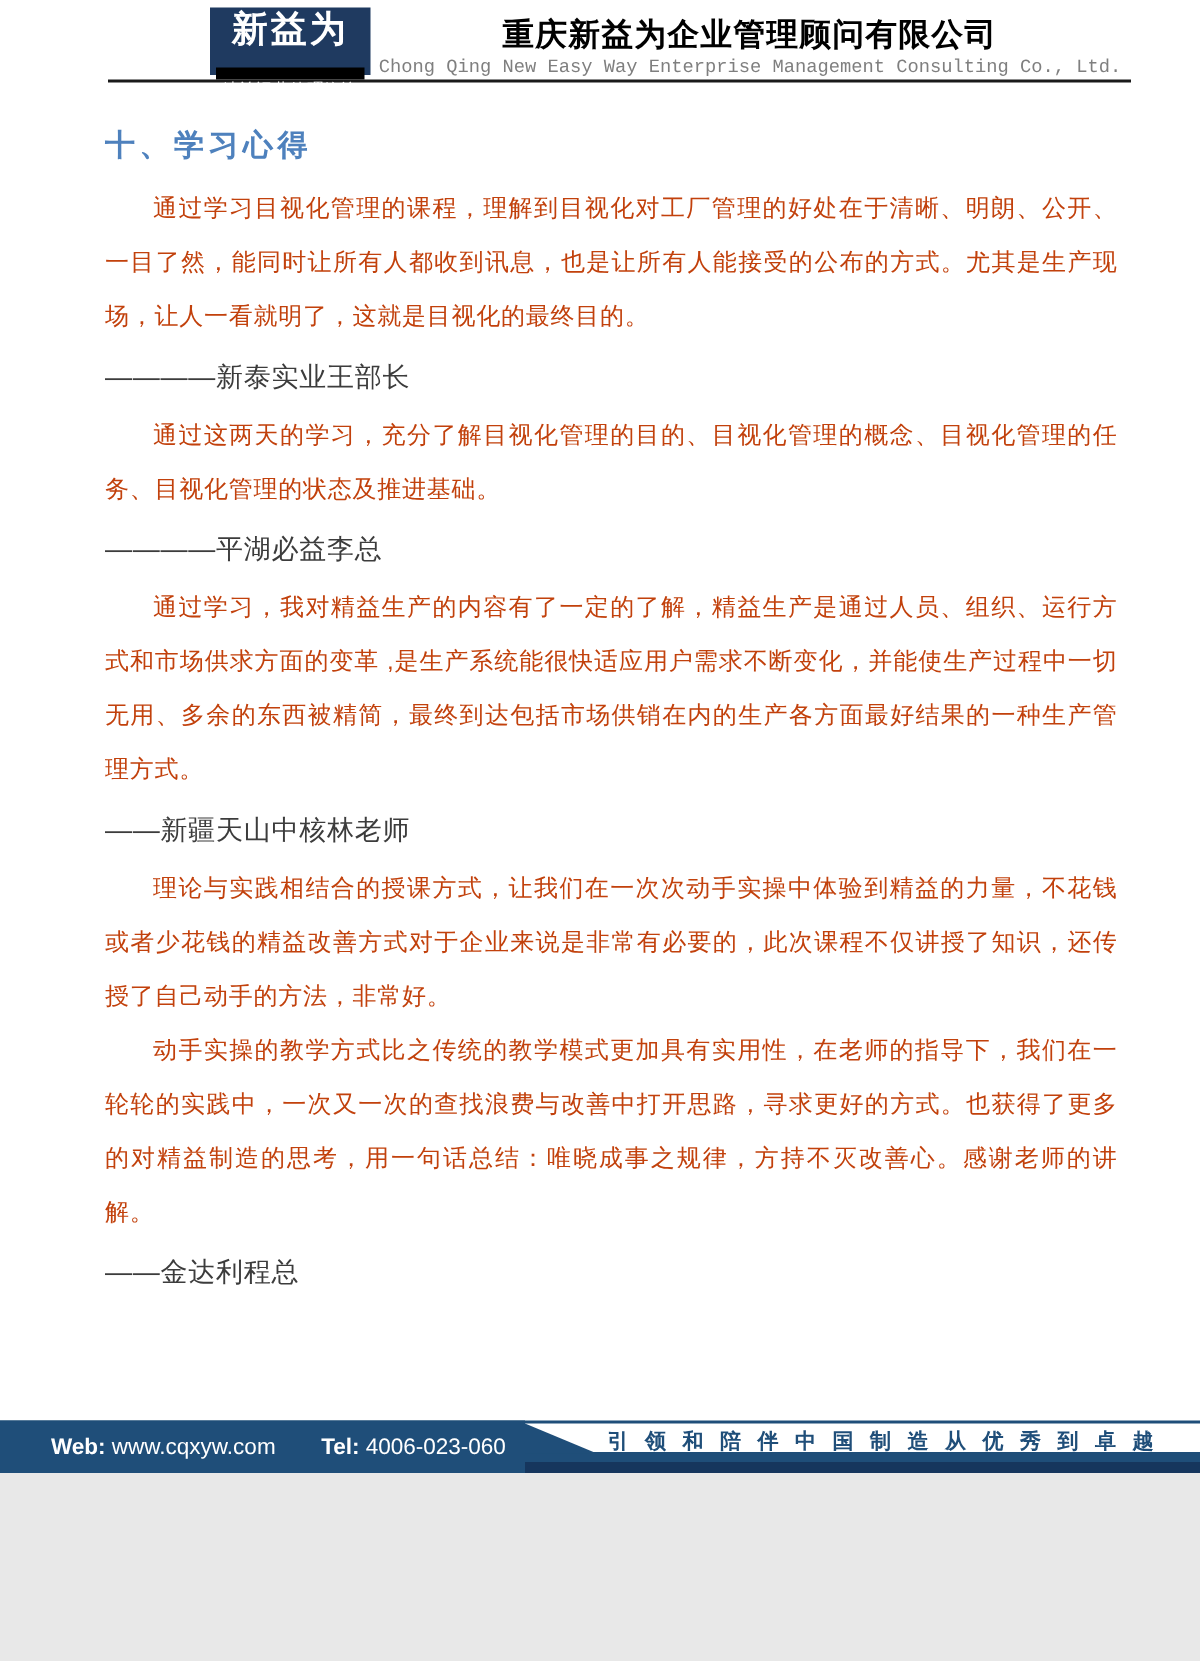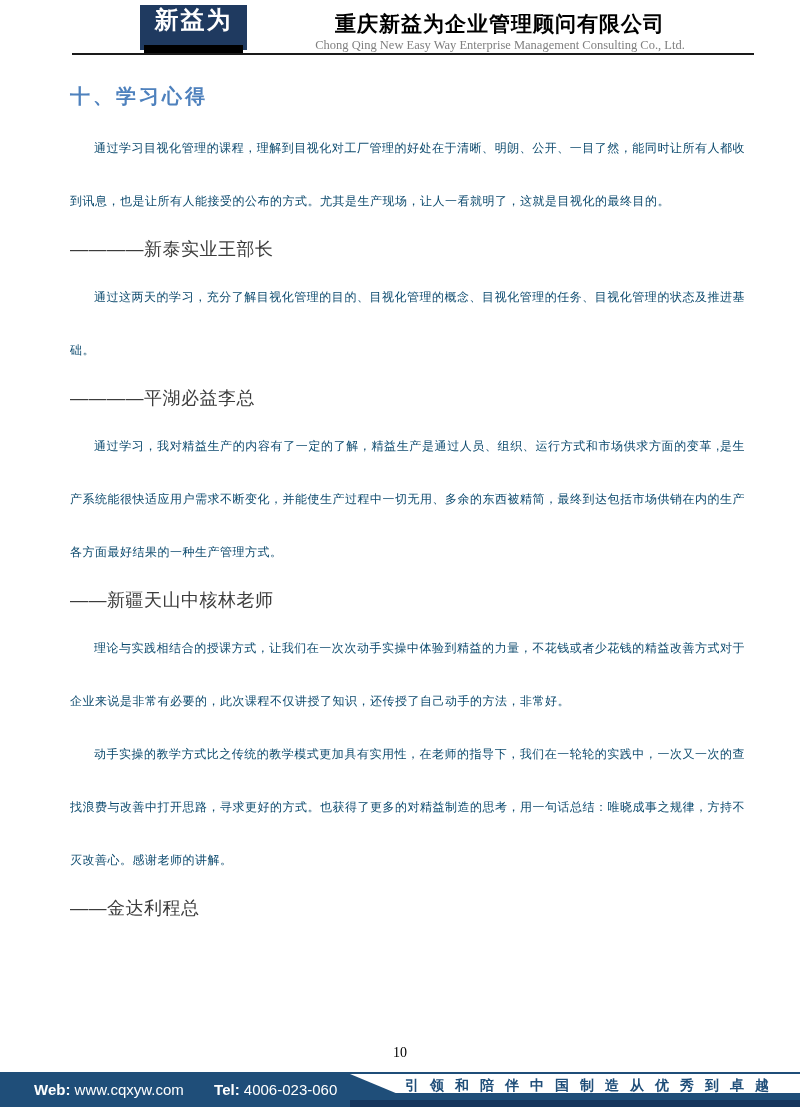--- a/index.html
+++ b/index.html
@@ -1,20 +1,20 @@
 <!DOCTYPE html>
 <html><head>
 <meta charset="utf-8">
 <style>
   * { margin: 0; padding: 0; box-sizing: border-box; }
   html, body { background: #e8e8e8; }
   .page {
     position: relative;
     width: 800px;
-    height: 1107px;
+    height: 982px;
     margin: 0 auto;
     background: #ffffff;
     overflow: hidden;
     font-family: "Liberation Sans", sans-serif;
   }
 
   
   .header {
     display: flex;
     align-items: flex-start;
@@ -46,44 +46,44 @@
   }
   .company { flex: 1; text-align: center; padding-top: 7px; }
   .company-cn {
     font-size: 21px;
     font-weight: bold;
     color: #000000;
     letter-spacing: 1px;
     line-height: 24px;
   }
   .company-en {
-    font-family: Liberation Serif, serif;
+    font-family: Liberation Mono, monospace;
     font-size: 12.5px;
     color: #7F7F7F;
     margin-top: 2px;
   }
   .header-rule {
     height: 2px;
     background: #1a1a1a;
     margin: 3px 46px 0 72px;
   }
 
   
   .content { padding: 28px 55px 0 70px; }
   .section-title {
     color: #4E81BD;
     font-size: 20px;
     font-weight: bold;
     letter-spacing: 3px;
     margin-bottom: 12px;
   }
   .para {
-    font-size: 12px;
-    color: #0c4a6e;
-    line-height: 53px;
+    font-size: 16px;
+    color: #c2410c;
+    line-height: 36px;
     text-align: justify;
     text-indent: 2em;
     letter-spacing: 0.5px;
   }
   .attribution {
     font-size: 18px;
     color: #3C3C3C;
     line-height: 43px;
     text-align: left;
     letter-spacing: 0.5px;

